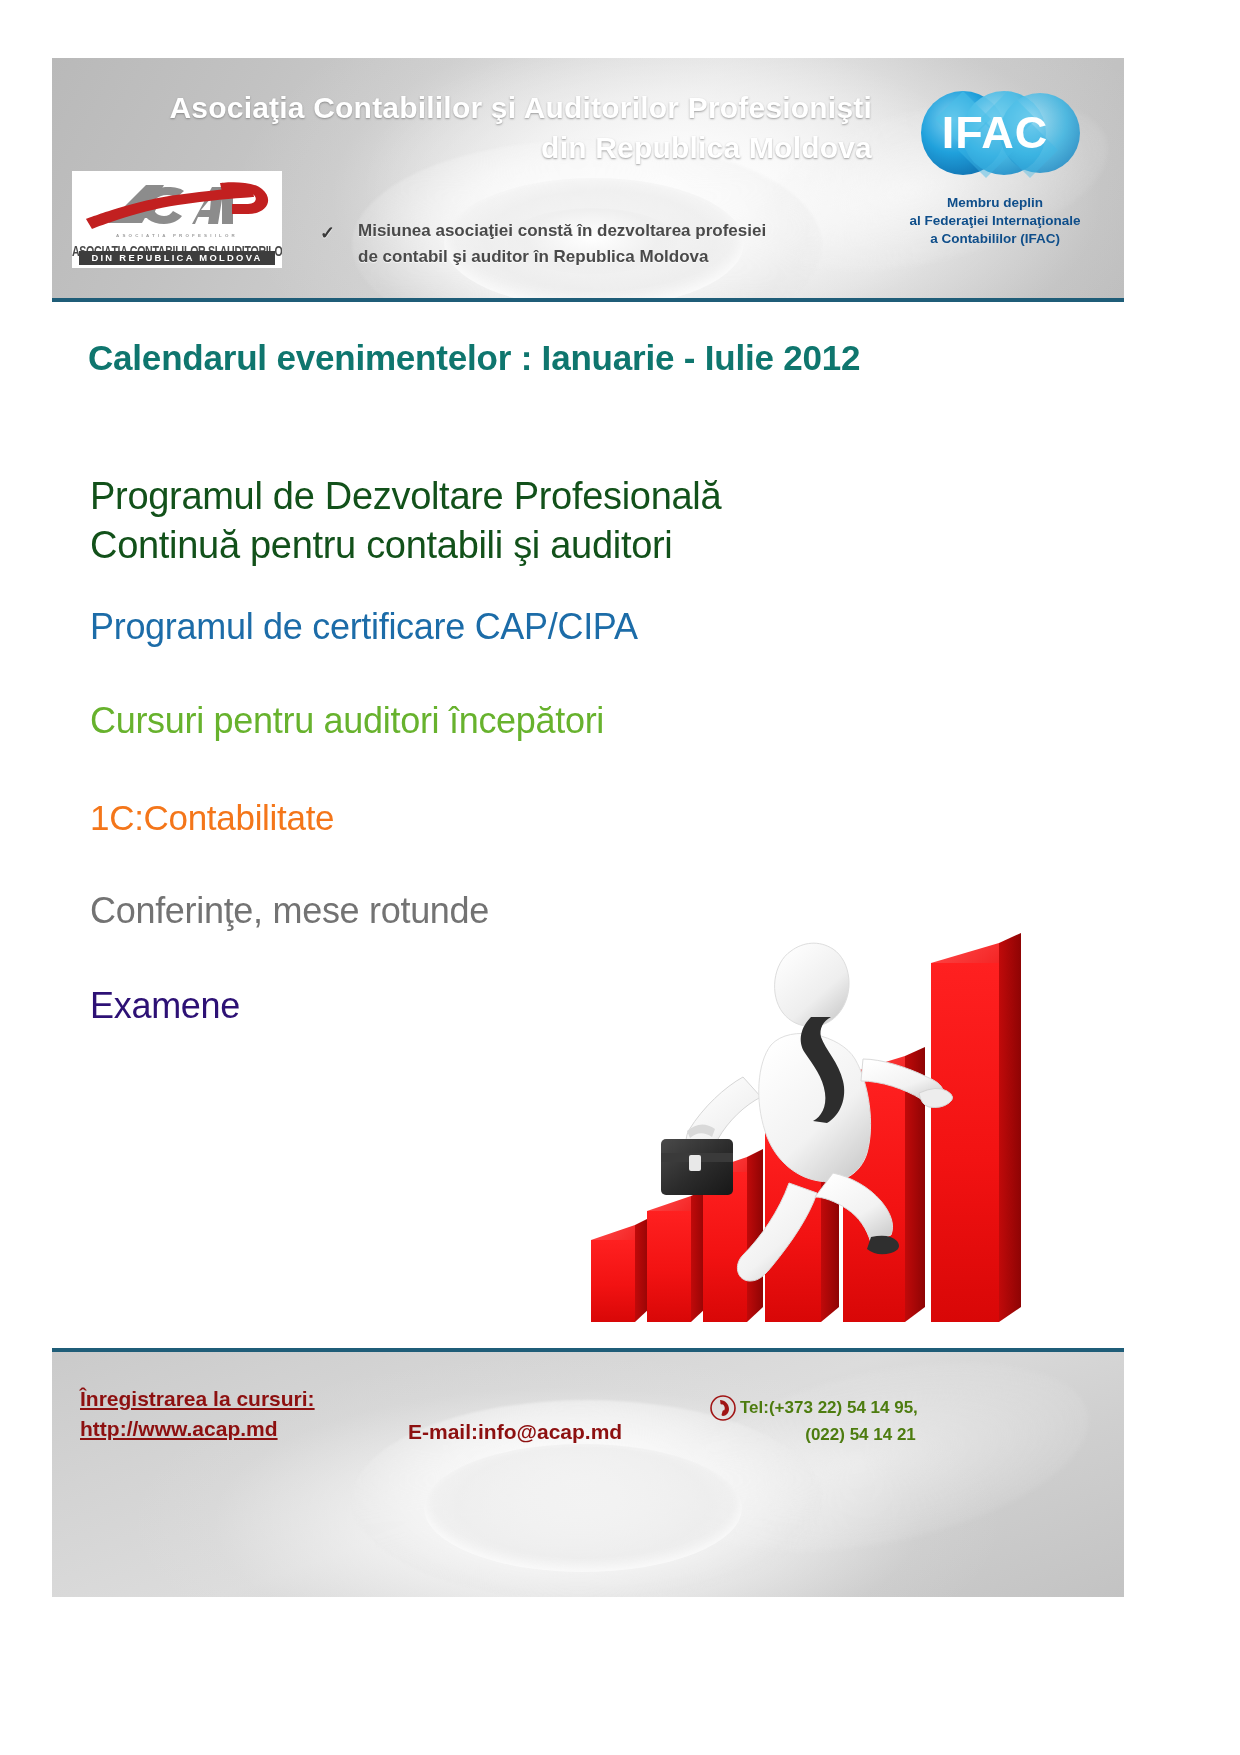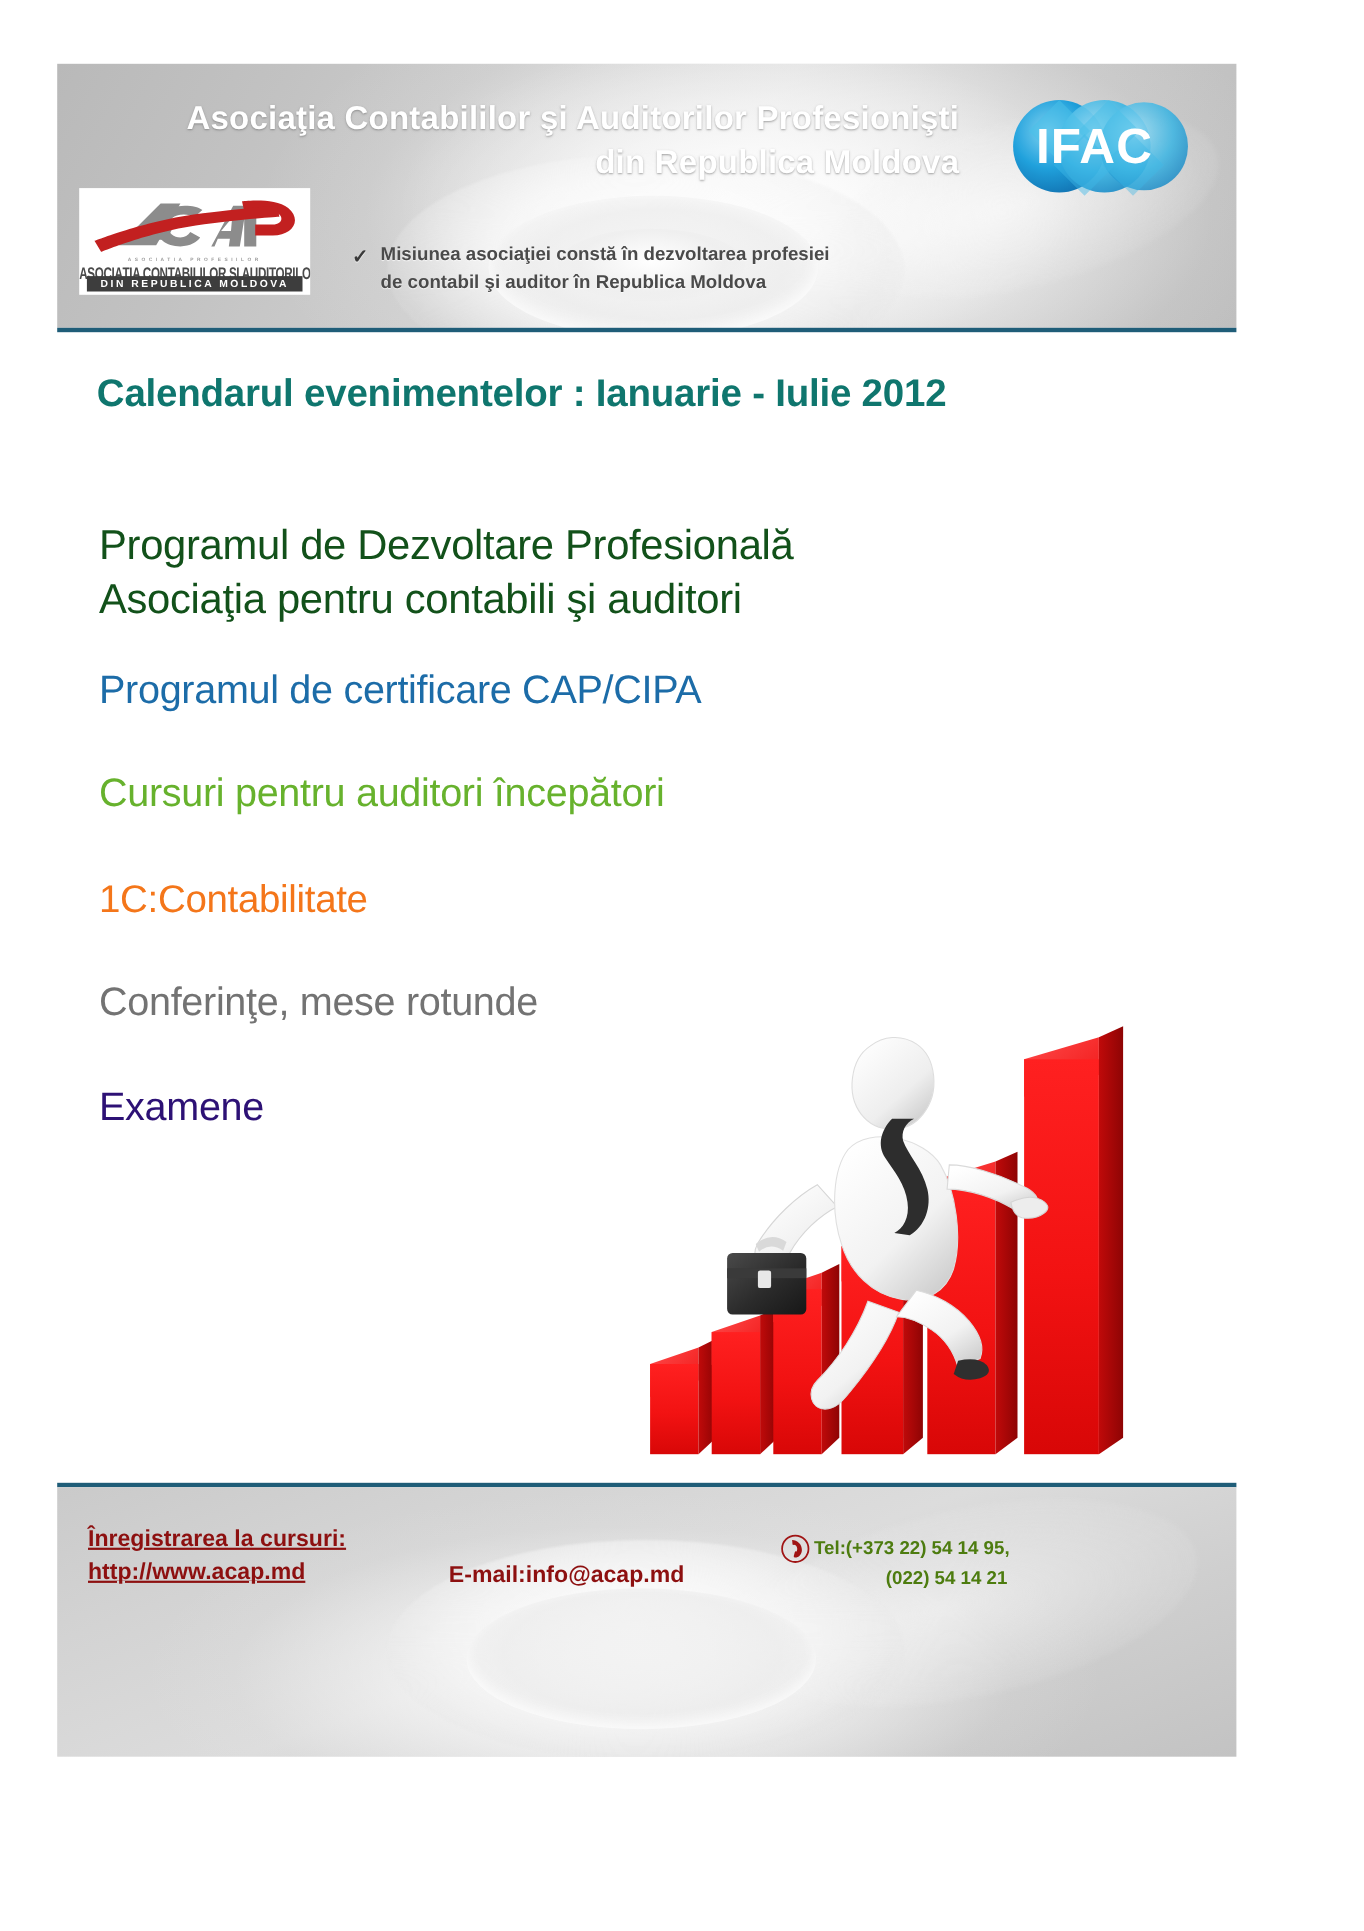--- a/index.html
+++ b/index.html
@@ -158,21 +158,21 @@
     line-height: 1.5;
     text-shadow: 0 1px 1px rgba(255,255,255,0.75);
   }
   .mission-check {
     position: absolute;
     left: 0;
     top: 2px;
     font-size: 18px;
     color: #3a3a3a;
   }
-  .mission-body { margin-left: 26px; }
+  .mission-body { margin-left: 38px; }
 
   
   .ifac-block {
     position: absolute;
     right: 22px;
     top: 20px;
     width: 214px;
     text-align: center;
   }
   .ifac-mark {
@@ -373,29 +373,34 @@
             <circle cx="96" cy="55" r="42" fill="url(#ifg2)" opacity="0.92"></circle>
             <circle cx="132" cy="55" r="40" fill="url(#ifg2)" opacity="0.85"></circle>
             <path d="M55 13 L83 41 L55 69 L27 41 Z" fill="#46c0ea" opacity="0.55"></path>
             <path d="M100 13 L128 41 L100 69 L72 41 Z" fill="#46c0ea" opacity="0.5"></path>
             <path d="M78 44 L106 72 L78 100 L50 72 Z" fill="#3ab6e6" opacity="0.45"></path>
             <path d="M122 44 L150 72 L122 100 L94 72 Z" fill="#3ab6e6" opacity="0.4"></path>
           </g>
           <text x="87" y="70" text-anchor="middle" font-family="Liberation Sans, sans-serif" font-size="45" font-weight="bold" fill="#ffffff" letter-spacing="1">IFAC</text>
         </svg>
       </div>
+      <div class="ifac-text">
+        <div>Membru deplin</div>
+        <div>al Federaţiei Internaţionale</div>
+        <div>a Contabililor (IFAC)</div>
+      </div>
     </div>
   </div>
   <div class="header-rule"></div>
 
   <div class="calendar-title">Calendarul evenimentelor : Ianuarie - Iulie 2012</div>
 
   <div class="section sec-pddc">
     <div>Programul de Dezvoltare Profesională</div>
-    <div>Asociaţia pentru contabili şi auditori</div>
+    <div>Continuă pentru contabili şi auditori</div>
   </div>
 
   <div class="section sec-cap">Programul de certificare CAP/CIPA</div>
 
   <div class="section sec-cursuri">Cursuri pentru auditori începători</div>
 
   <div class="section sec-1c">1C:Contabilitate</div>
 
   <div class="section sec-conf">Conferinţe, mese rotunde</div>
 

